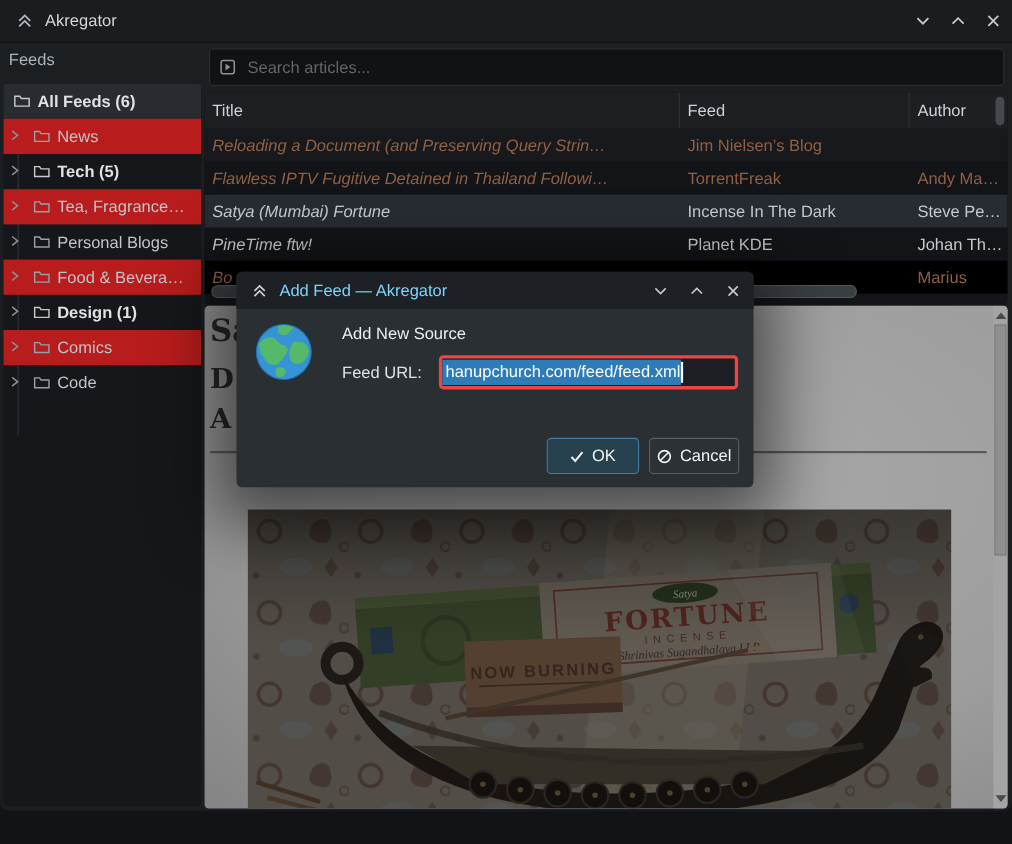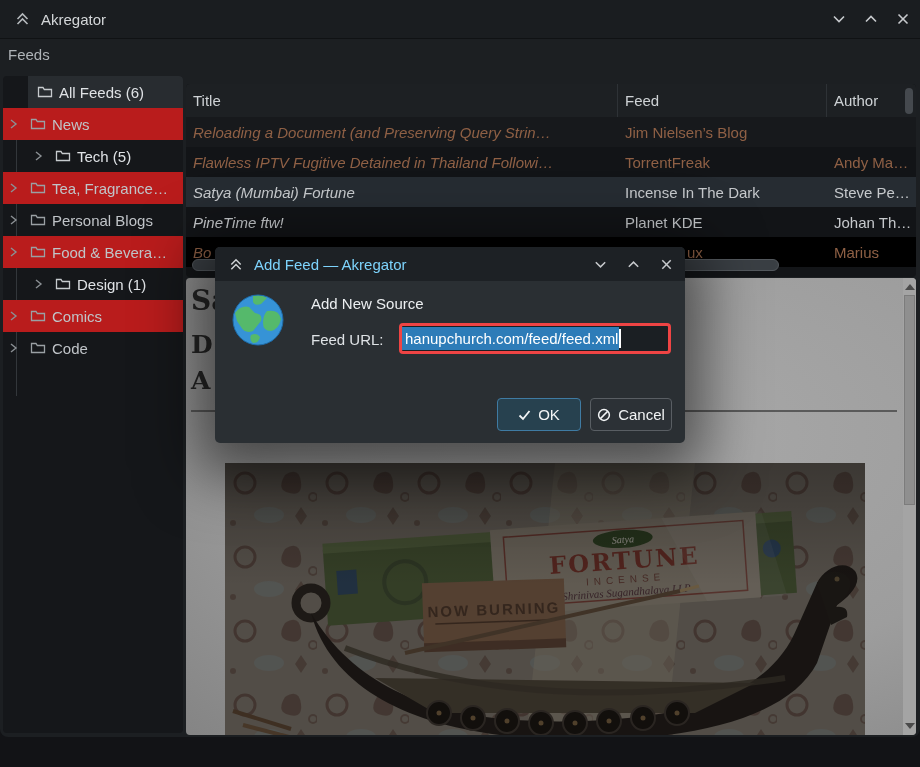--- a/index.html
+++ b/index.html
@@ -17,21 +17,21 @@
   .icon{display:inline-flex;align-items:center;justify-content:center;}
   .icon svg{display:block;}
   
   .sb-header{position:absolute;left:8px;top:46px;color:#aeb3b7;}
   .tree{position:absolute;left:3px;top:76px;width:180px;height:657px;background:#15171a;
         border-radius:4px;overflow:hidden;}
   .guide{position:absolute;left:13px;top:48px;width:1px;height:272px;background:#33373b;}
   .trow{position:absolute;left:0;width:180px;height:32px;display:flex;align-items:center;color:#c0c4c8;}
   .trow.alt{background:#b91c1c;}
   .trow.sel{background:#282c30;}
-  .trow.bold{font-weight:normal;color:#dfe2e5;margin-left:25px;}
+  .trow.bold{font-weight:bold;color:#dfe2e5;}
   .trow .exp{position:absolute;left:6px;color:#8b9094;}
   .trow .fold{position:absolute;color:#aab0b4;}
   .trow.parent .fold{left:9px;}
   .trow.child .fold{left:27px;}
   .trow.parent .lbl{margin-left:31px;}
   .trow.child .lbl{margin-left:49px;}
   .lbl{white-space:nowrap;overflow:hidden;}
   
   .search{position:absolute;left:190px;top:44px;width:721px;height:32px;background:#101214;
           border:1px solid #2c3034;border-radius:4px;display:flex;align-items:center;color:#5f666c;}
@@ -219,20 +219,29 @@
             </svg></span>
         <span class="icon fold">
             <svg width="16" height="14" viewBox="0 0 16 14" fill="none" stroke="#9aa0a4" stroke-width="1.3">
               <path d="M1.5 2.5 h4.5 l1.3 2 h7.2 v7 h-13 z"></path>
             </svg>
           </span>
         <span class="lbl">Code</span>
       </div>
     </div>
 
+    <div class="search">
+      <span class="icon">
+        <svg width="16" height="16" viewBox="0 0 16 16">
+            <rect x="2" y="2" width="12" height="12" rx="2" fill="none" stroke="#8d9296" stroke-width="1.4"></rect>
+            <polygon points="6,5 10.5,8 6,11" fill="#8d9296"></polygon>
+          </svg>
+      </span>
+      <span class="ph">Search articles...</span>
+    </div>
 
     <div class="listpanel">
       <div class="lheader">
         <div class="col c-title">Title</div>
         <div class="col c-feed">Feed</div>
         <div class="col c-author">Author</div>
       </div>
 
       <div class="lrow r1">
         <div class="cell t unread">Reloading a Document (and Preserving Query Strin…</div>
@@ -249,21 +258,20 @@
         <div class="cell f read">Incense In The Dark</div>
         <div class="cell a read">Steve Pe…</div>
       </div>
       <div class="lrow r4">
         <div class="cell t read">PineTime ftw!</div>
         <div class="cell f read">Planet KDE</div>
         <div class="cell a read">Johan Th…</div>
       </div>
       <div class="lrow r5">
         <div class="cell t unread">Bo</div>
-        <div class="cell f unread">ux</div>
         <div class="cell a unread">Marius</div>
       </div>
 
       <div class="vscroll"></div>
       <div class="hscroll"></div>
     </div>
 
     <div class="pane">
       <div class="hl hl1">Sa</div>
       <div class="hl hl2">D</div>

